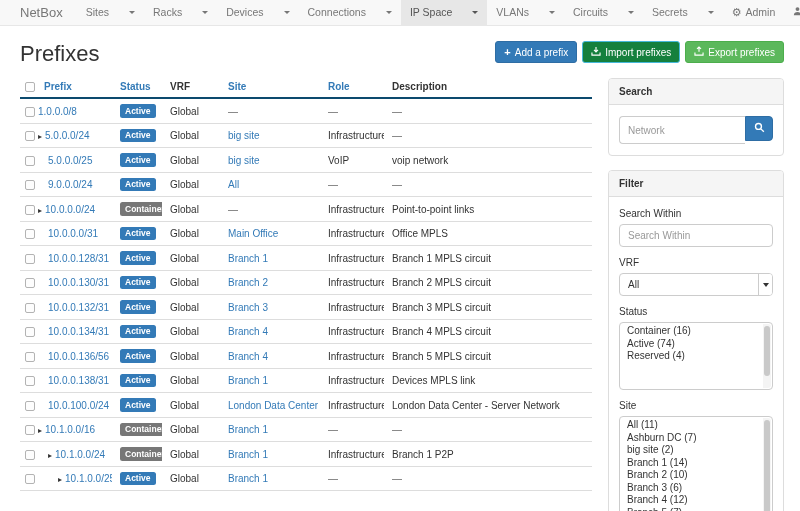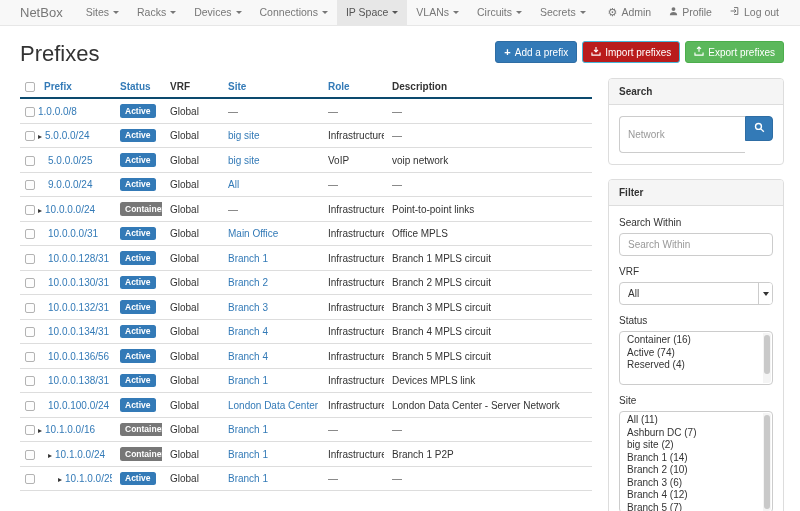--- a/index.html
+++ b/index.html
@@ -5,35 +5,35 @@
   *{box-sizing:border-box;margin:0;padding:0}
   html,body{width:800px;height:511px;overflow:hidden;background:#fff;
     font-family:"Liberation Sans",sans-serif;color:#333}
   a{text-decoration:none}
 
   
   .navbar{height:26px;background:#f8f8f8;border-bottom:1px solid #e7e7e7;
     display:flex;align-items:stretch;padding:0 12px;font-size:10.5px}
   .brand{color:#777;font-size:13px;line-height:25px;padding:0 8px;margin-right:6px}
   .nav-left{display:flex;list-style:none}
-  .nav-item{color:#777;line-height:25px;padding:0 9px;display:flex;align-items:center;gap:4px;cursor:pointer;white-space:nowrap}
+  .nav-item{color:#777;line-height:25px;padding:0 9px;display:flex;align-items:center;gap:20px;cursor:pointer;white-space:nowrap}
   .nav-item.active{background:#e7e7e7;color:#555}
   .caret{width:0;height:0;border-left:3px solid transparent;border-right:3px solid transparent;border-top:3px solid currentColor;display:inline-block}
   .nav-right{margin-left:auto;display:flex}
   .nav-right .nav-item{gap:4px}
   .gear-glyph{font-size:11px;line-height:1}
 
   
   .content{padding:0 16px 0 20px}
   .page-head{display:flex;align-items:flex-start}
   h1{font-size:22px;font-weight:400;color:#333;margin:15px 0 9px}
   .btns{margin-left:auto;margin-top:15px;display:flex;gap:5px}
   .btn{font-size:10px;color:#fff;padding:4px 8px;border-radius:3px;display:inline-flex;align-items:center;gap:4px;border:1px solid;cursor:pointer;white-space:nowrap}
   .btn-primary{background:#337ab7;border-color:#2e6da4}
-  .btn-info{background:#b91c1c;border-color:#46b8da}
+  .btn-info{background:#15803d;border-color:#46b8da}
   .btn-success{background:#5cb85c;border-color:#4cae4c}
   .plus{font-weight:700;font-size:11px;line-height:1}
 
   
   .cols{display:flex;gap:16px}
   .main{width:572px}
 
   
   table{width:100%;border-collapse:collapse;font-size:10px;table-layout:fixed}
   col.c-check{width:16px}col.c-prefix{width:76px}col.c-status{width:50px}
@@ -51,21 +51,21 @@
   .badge.active{background:#337ab7}
   .badge.container{background:#777}
   .muted{color:#666}
 
   
   .sidebar{width:176px;font-size:10px;padding-top:2px}
   .panel{border:1px solid #ddd;border-radius:4px;margin-bottom:14px;background:#fff}
   .panel-head{background:#f5f5f5;border-bottom:1px solid #ddd;padding:7px 10px;font-weight:700;border-radius:3px 3px 0 0;color:#333}
   .panel-body{padding:11px 10px}
   .search-group{display:flex}
-  .search-input{flex:1;height:37px;border:1px solid #ccc;border-right:none;border-radius:4px 0 0 4px;padding:0 8px;font-size:10px;color:#555;outline:none;min-width:0}
+  .search-input{flex:1;height:28px;border:1px solid #ccc;border-right:none;border-radius:4px 0 0 4px;padding:0 8px;font-size:10px;color:#555;outline:none;min-width:0}
   .search-input::placeholder{color:#999}
   .search-btn{width:28px;height:25px;background:#337ab7;border:1px solid #2e6da4;border-radius:0 4px 4px 0;display:flex;align-items:center;justify-content:center;cursor:pointer}
   .f-label{margin:10px 0 5px;color:#333}
   .f-label:first-child{margin-top:0}
   .f-input{width:100%;height:23px;border:1px solid #ccc;border-radius:4px;padding:0 8px;font-size:10px;color:#555;outline:none}
   .f-input::placeholder{color:#999}
   .f-select{position:relative;height:23px;border:1px solid #ccc;border-radius:4px;line-height:21px;padding-left:8px;background:#fff;cursor:pointer;color:#333}
   .f-select .dd{position:absolute;right:0;top:0;bottom:0;width:14px;border-left:1px solid #ccc;display:flex;align-items:center;justify-content:center;border-radius:0 3px 3px 0;background:#fff}
   .dd-caret{width:0;height:0;border-left:3.5px solid transparent;border-right:3.5px solid transparent;border-top:4px solid #333}
   .listbox{border:1px solid #ccc;border-radius:4px;overflow:hidden;position:relative;background:#fff;padding:2px 0}
@@ -390,21 +390,21 @@
 
           <div class="f-label">VRF</div>
           <div class="f-select">
             <span>All</span>
             <span class="dd">
                 <span class="dd-caret"></span>
               </span>
           </div>
 
           <div class="f-label">Status</div>
-          <div class="listbox" style="height:54px">
+          <div class="listbox" style="height:68px">
             <div class="opt">Container (16)</div>
               <div class="opt">Active (74)</div>
               <div class="opt">Reserved (4)</div>
               <div class="sb">
                 <span class="thumb" style="top:2px;height:78%"></span>
               </div>
           </div>
 
           <div class="f-label">Site</div>
           <div class="listbox" style="height:102px">

